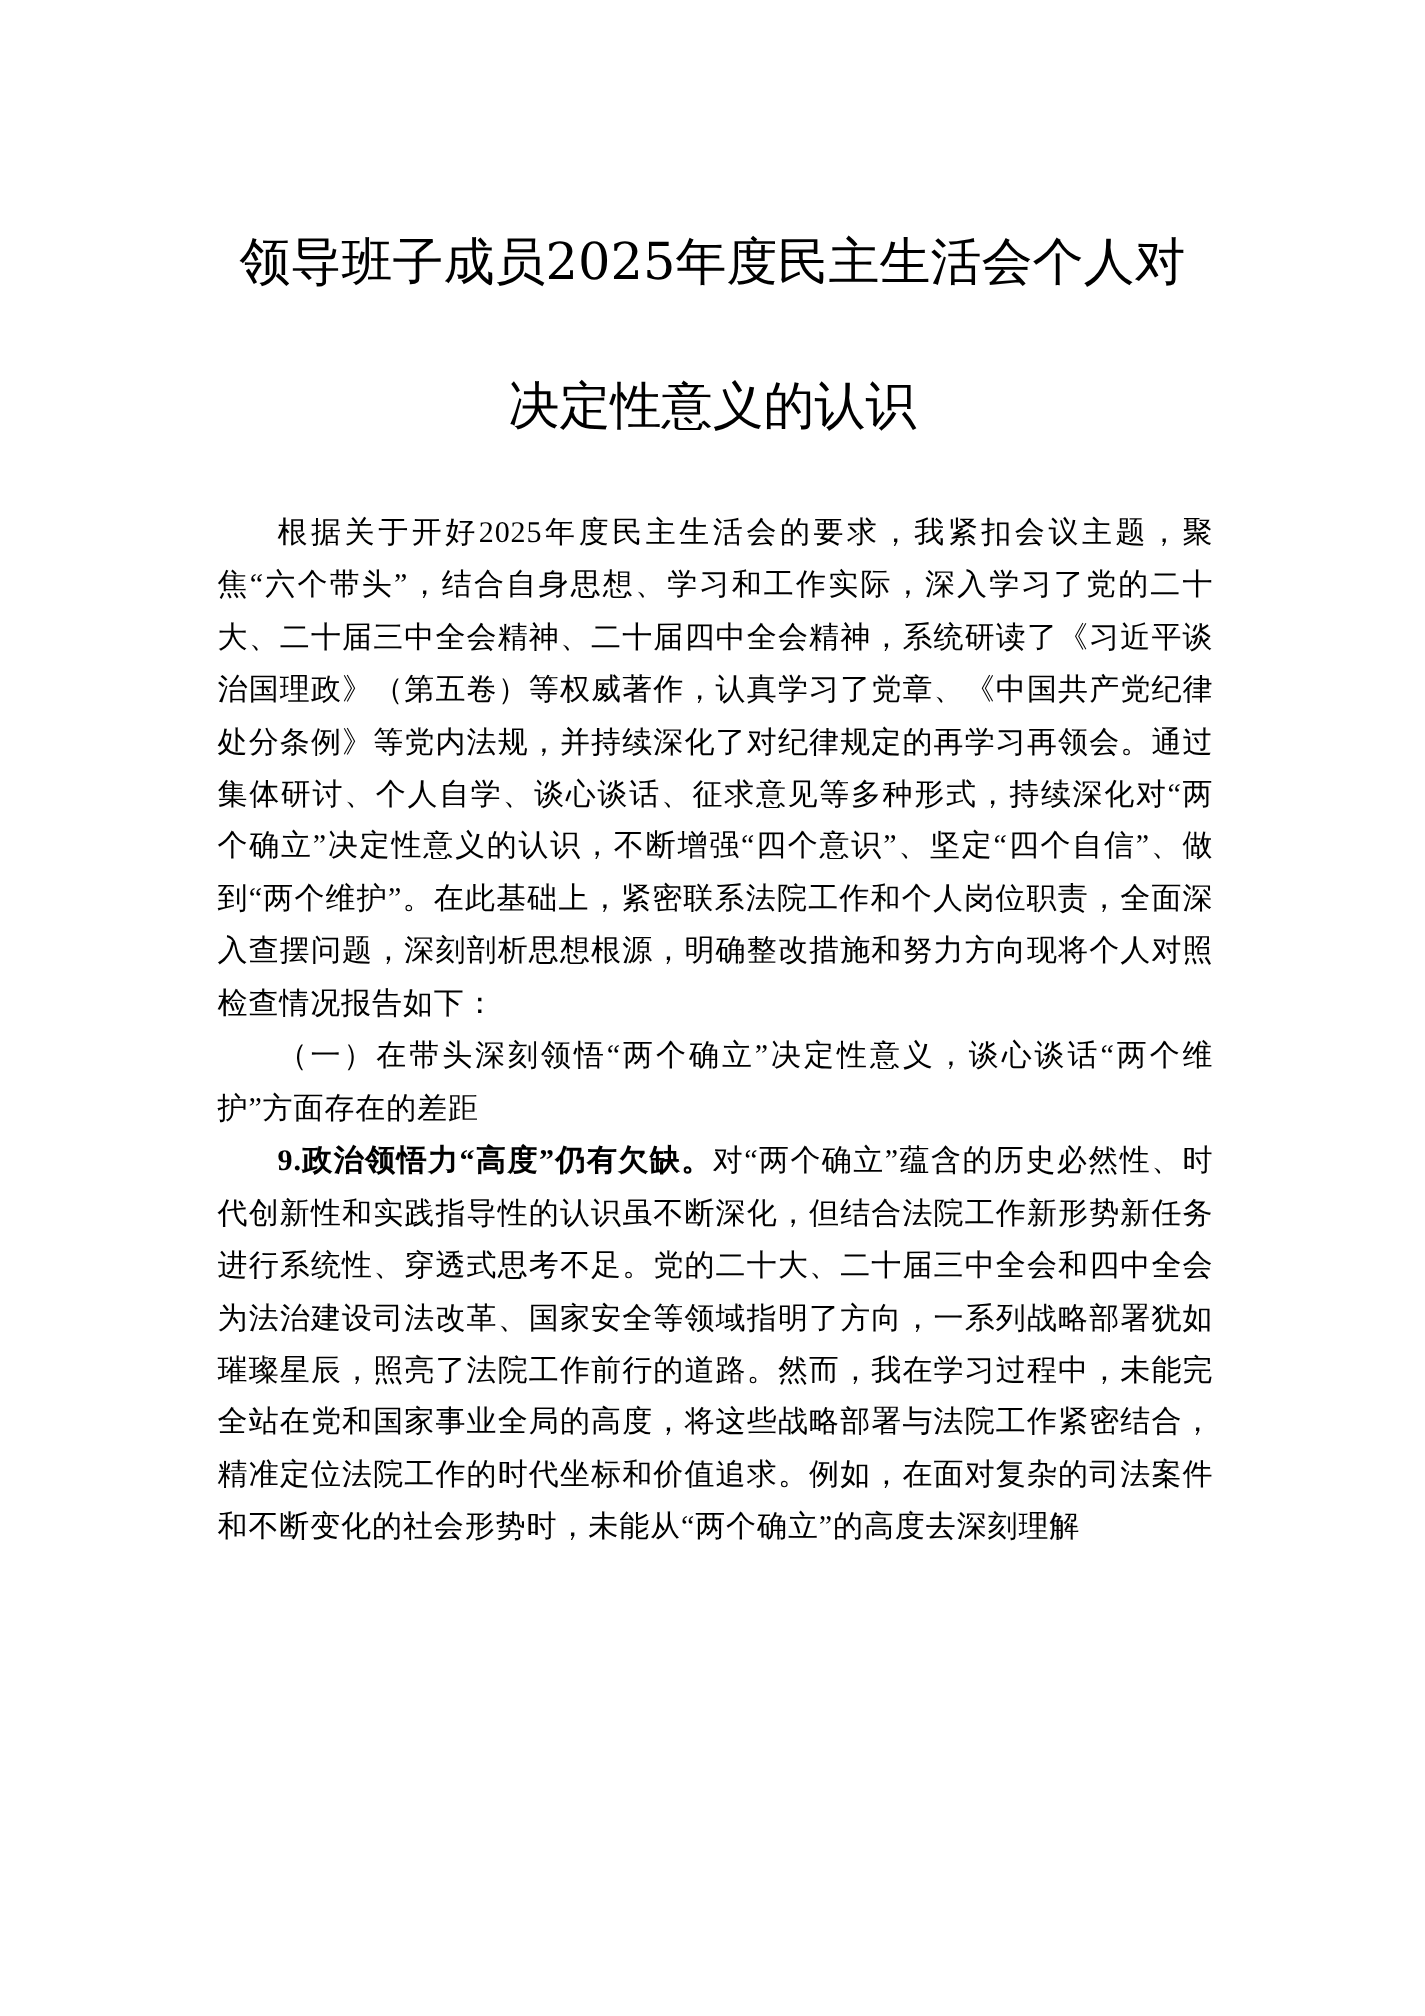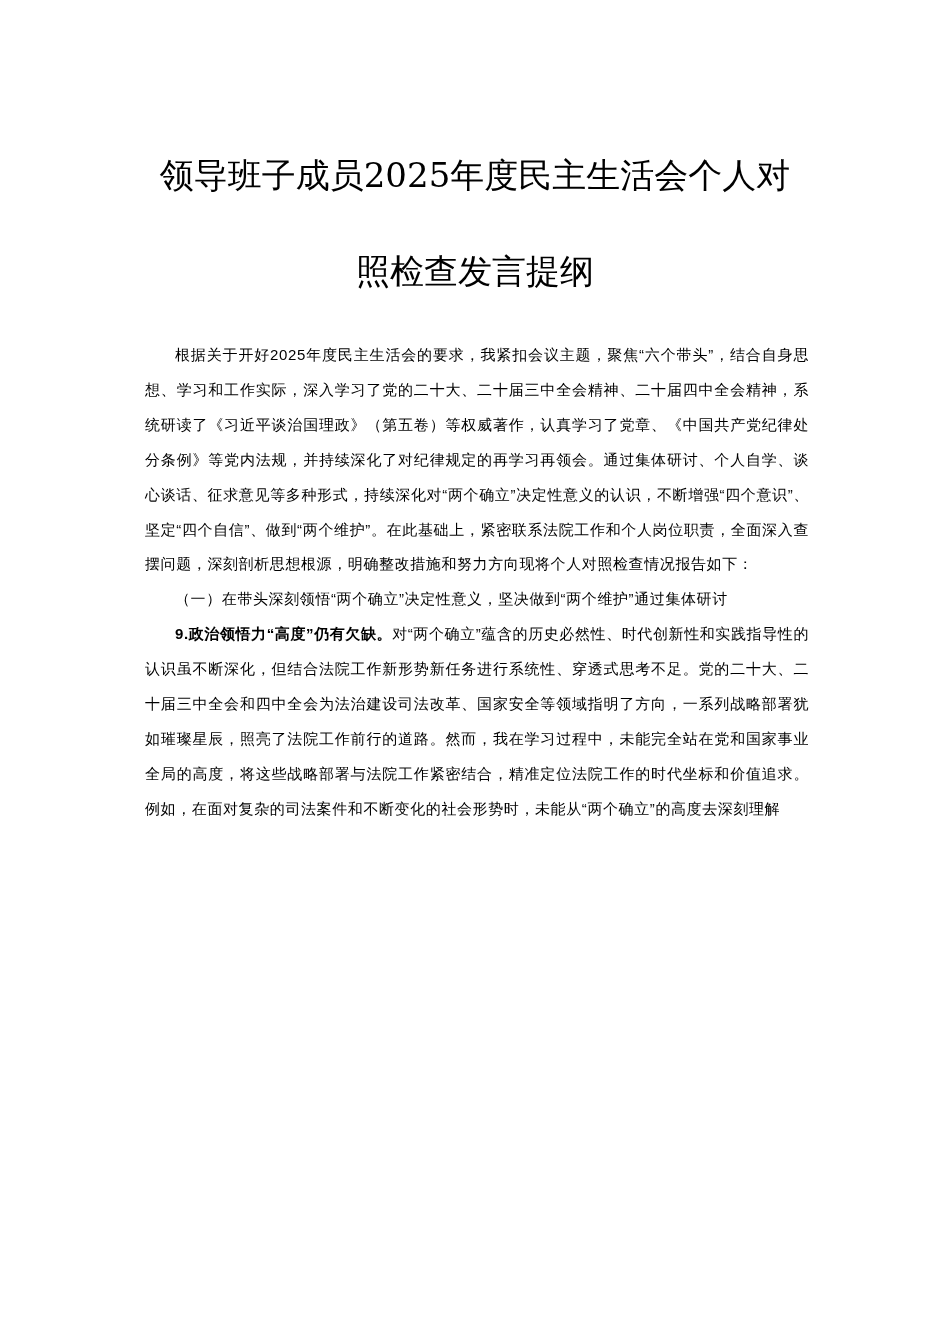--- a/index.html
+++ b/index.html
@@ -7,32 +7,32 @@
     .page { position: absolute; left: 0; top: 0; width: 912px; height: 1344px; background: #fff; }
     .title {
       position: absolute; left: 120px; width: 710px; text-align: center;
       font-family: "DejaVu Serif", "Liberation Serif", serif;
       font-size: 34px; line-height: 46px; letter-spacing: 0px; font-weight: normal;
     }
     .title.l1 { top: 152px; }
     .title.l2 { top: 248px; }
     .body {
       position: absolute; left: 145px; top: 338px; width: 664px;
-      font-family: Liberation Sans, sans-serif;
-      font-size: 15px; line-height: 34.9px; text-align: justify;
+      font-family: Liberation Serif, serif;
+      font-size: 20px; line-height: 34.9px; text-align: justify;
       letter-spacing: 0.6px;
     }
     .body p { margin: 0; text-indent: 2em; }
     .body .b { font-weight: bold; }
   </style>
 </head>
 <body>
 
 <div class="page">
   <div class="title l1">领导班子成员2025年度民主生活会个人对</div>
-  <div class="title l2">照检查发言提纲</div>
+  <div class="title l2">决定性意义的认识</div>
 
   <div class="body">
     <p>根据关于开好2025年度民主生活会的要求，我紧扣会议主题，聚焦“六个带头”，结合自身思想、学习和工作实际，深入学习了党的二十大、二十届三中全会精神、二十届四中全会精神，系统研读了《习近平谈治国理政》（第五卷）等权威著作，认真学习了党章、《中国共产党纪律处分条例》等党内法规，并持续深化了对纪律规定的再学习再领会。通过集体研讨、个人自学、谈心谈话、征求意见等多种形式，持续深化对“两个确立”决定性意义的认识，不断增强“四个意识”、坚定“四个自信”、做到“两个维护”。在此基础上，紧密联系法院工作和个人岗位职责，全面深入查摆问题，深刻剖析思想根源，明确整改措施和努力方向现将个人对照检查情况报告如下：</p>
-    <p>（一）在带头深刻领悟“两个确立”决定性意义，坚决做到“两个维护”通过集体研讨</p>
+    <p>（一）在带头深刻领悟“两个确立”决定性意义，谈心谈话“两个维护”方面存在的差距</p>
     <p><span class="b">9.政治领悟力“高度”仍有欠缺。</span><span>对“两个确立”蕴含的历史必然性、时代创新性和实践指导性的认识虽不断深化，但结合法院工作新形势新任务进行系统性、穿透式思考不足。党的二十大、二十届三中全会和四中全会为法治建设司法改革、国家安全等领域指明了方向，一系列战略部署犹如璀璨星辰，照亮了法院工作前行的道路。然而，我在学习过程中，未能完全站在党和国家事业全局的高度，将这些战略部署与法院工作紧密结合，精准定位法院工作的时代坐标和价值追求。例如，在面对复杂的司法案件和不断变化的社会形势时，未能从“两个确立”的高度去深刻理解</span></p>
   </div>
 </div>
 
 </body></html>

